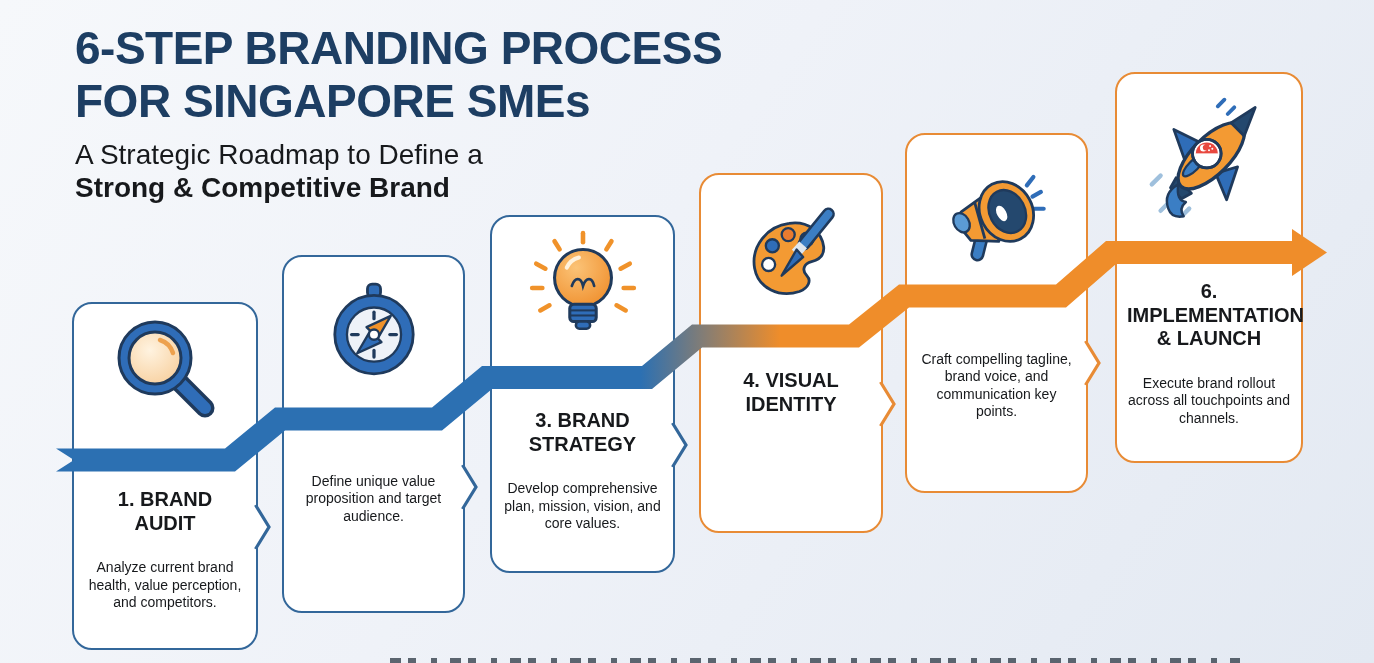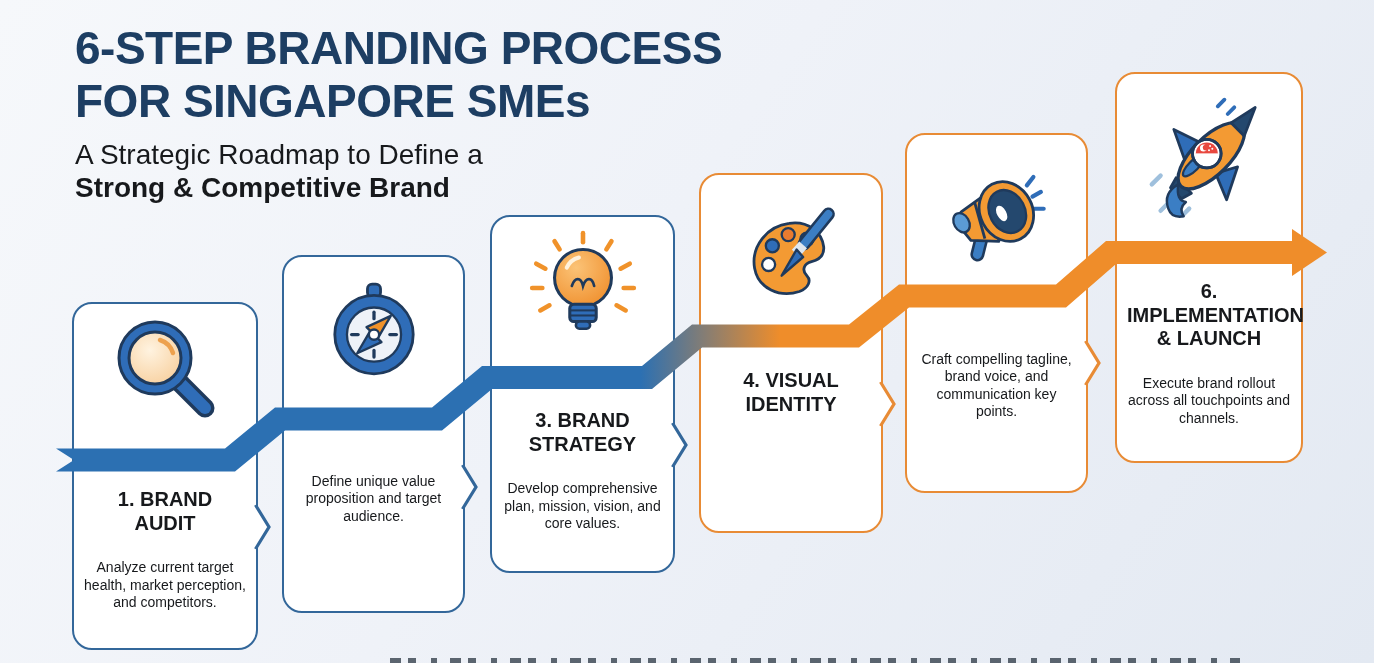--- a/index.html
+++ b/index.html
@@ -78,21 +78,21 @@
           </defs>
         <line x1="76" y1="72" x2="100" y2="96" stroke="#1f3a5c" stroke-width="19" stroke-linecap="round"></line>
         <line x1="76" y1="72" x2="100" y2="96" stroke="#2f6db8" stroke-width="12" stroke-linecap="round"></line>
         <circle cx="50" cy="46" r="36" fill="#2f6db8" stroke="#1f3a5c" stroke-width="3"></circle>
         <circle cx="50" cy="46" r="26" fill="url(#lensG)" stroke="#1f3a5c" stroke-width="3"></circle>
         <path d="M55,28 a 20 20 0 0 1 13 13" stroke="#eda14e" stroke-width="4.5" fill="none" stroke-linecap="round"></path>
       </svg>
     </div>
     <div class="card-text">
       <div class="step-heading">1. BRAND AUDIT</div>
-      <div class="step-desc">Analyze current target health, market perception, and competitors.</div>
+      <div class="step-desc">Analyze current brand health, value perception, and competitors.</div>
     </div>
   </div>
 
   <div class="card c2">
     <div class="icon-wrap">
       <svg width="112" height="112" viewBox="0 0 120 120">
         <rect x="53" y="12" width="14" height="14" rx="5" fill="#2f6db8" stroke="#1f3a5c" stroke-width="3"></rect>
         <circle cx="60" cy="66" r="42" fill="#2f6db8" stroke="#1f3a5c" stroke-width="3"></circle>
         <circle cx="60" cy="66" r="29" fill="#eef2f8" stroke="#1f3a5c" stroke-width="2.5"></circle>
         <line x1="60" y1="42" x2="60" y2="49" stroke="#1f3a5c" stroke-width="3.5" stroke-linecap="round"></line>

